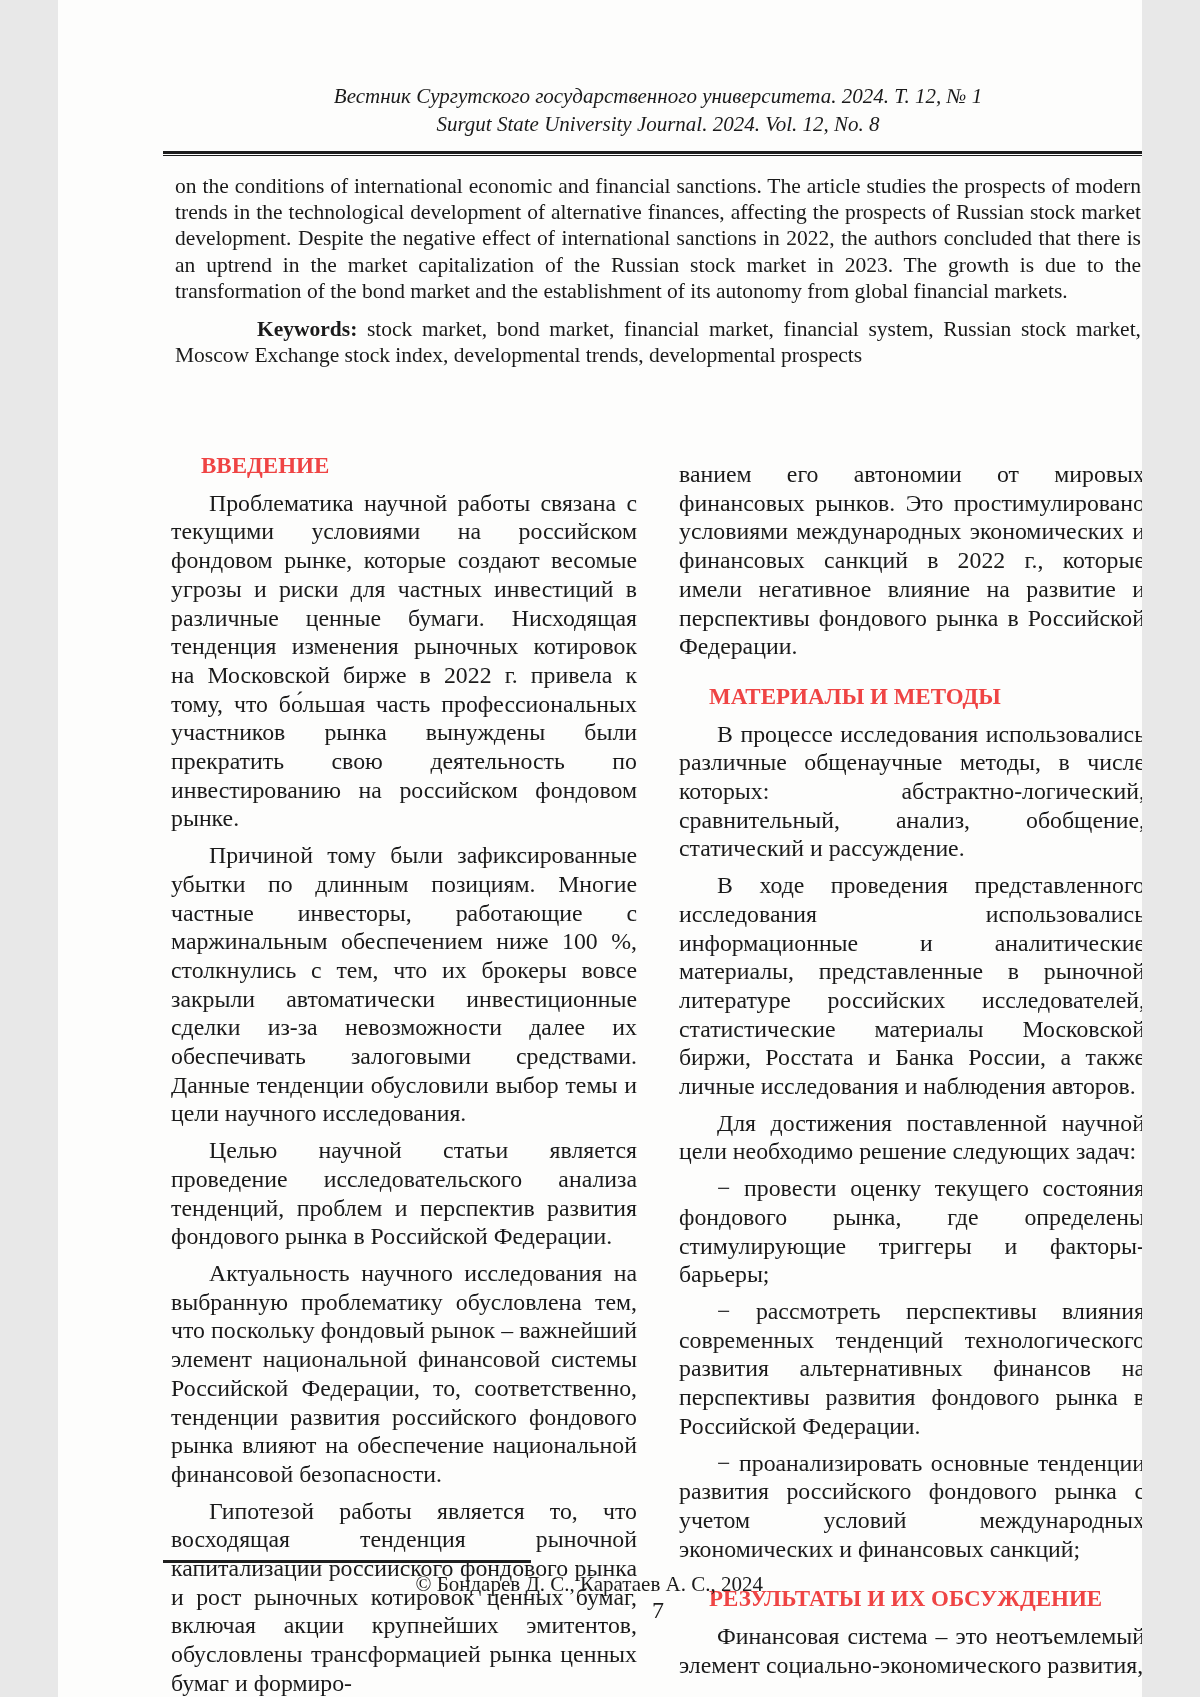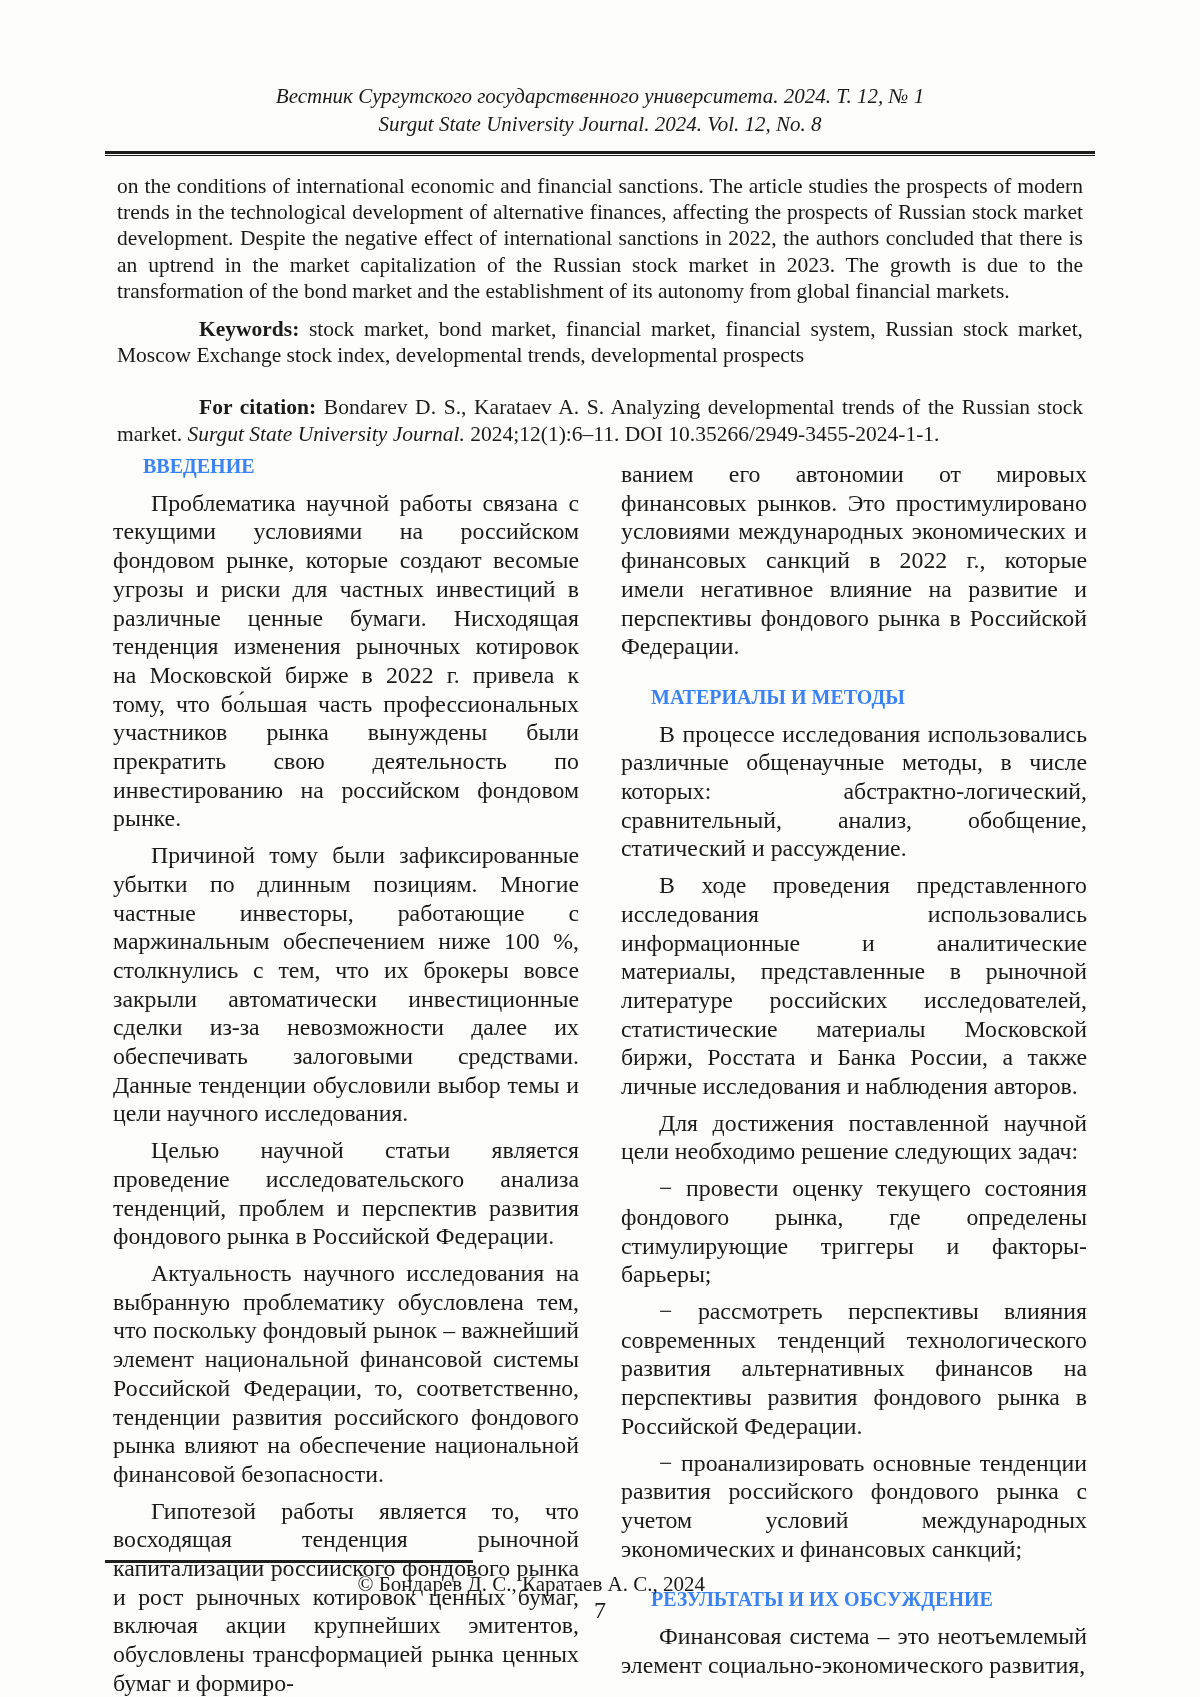--- a/index.html
+++ b/index.html
@@ -2,21 +2,21 @@
 <html lang="ru"><head>
 <meta charset="utf-8">
 <style>
   html, body {
     margin: 0;
     padding: 0;
     background: #e8e8e8;
   }
   .page {
     position: relative;
-    width: 1200px;
+    width: 1084px;
     height: 1697px;
     margin: 0 auto;
     background: #fdfdfc;
     color: #1a1a1a;
     font-family: "Liberation Serif", "DejaVu Serif", serif;
     overflow: hidden;
   }
   .journal-header {
     position: absolute;
     top: 82px;
@@ -66,25 +66,25 @@
     text-align: justify;
     hyphens: auto;
   }
   .col p {
     margin: 8px;
     text-indent: 38px;
   }
   .col p.no-indent { text-indent: 0; }
   .col h3 {
     margin: 0;
-    font-size: 20px;
+    font-size: 23px;
     font-weight: bold;
     line-height: 28.7px;
     text-indent: 38px;
-    color: #3b82f6;
+    color: #ef4444;
   }
   .col h3.gap-above { margin-top: 22px; }
   .footnote-rule {
     position: absolute;
     top: 1560px;
     left: 105px;
     width: 368px;
     height: 3px;
     background: #1f1f1f;
   }
@@ -115,24 +115,20 @@
     <div>Вестник Сургутского государственного университета. 2024. Т. 12, № 1</div>
     <div>Surgut State University Journal. 2024. Vol. 12, No. 8</div>
   </div>
 
   <div class="header-rule"></div>
 
   <div class="abstract-block">
     <p>on the conditions of international economic and financial sanctions. The article studies the prospects of modern trends in the technological development of alternative finances, affecting the prospects of Russian stock market development. Despite the negative effect of international sanctions in 2022, the authors concluded that there is an uptrend in the market capitalization of the Russian stock market in 2023. The growth is due to the transformation of the bond market and the establishment of its autonomy from global financial markets.</p>
     <p class="indent-big"><span class="label-bi">Keywords:</span>
       <span>stock market, bond market, financial market, financial system, Russian stock market, Moscow Exchange stock index, developmental trends, developmental prospects</span></p>
-    <p class="indent-big citation-p"><span class="label-bi">For citation:</span>
-      <span>Bondarev D. S., Karataev A. S. Analyzing developmental trends of the Russian stock market.</span>
-      <span class="italic">Surgut State University Journal.</span>
-      <span>2024;12(1):6–11. DOI 10.35266/2949-3455-2024-1-1.</span></p>
   </div>
 
   <div class="columns">
 
     <div class="col">
       <h3>ВВЕДЕНИЕ</h3>
       <p>Проблематика научной работы связана с текущими условиями на российском фондовом рынке, которые создают весомые угрозы и риски для частных инвестиций в различные ценные бумаги. Нисходящая тенденция изменения рыночных котировок на Московской бирже в 2022 г. привела к тому, что бо́льшая часть профессиональных участников рынка вынуждены были прекратить свою деятельность по инвестированию на российском фондовом рынке.</p>
       <p>Причиной тому были зафиксированные убытки по длинным позициям. Многие частные инвесторы, работающие с маржинальным обеспечением ниже 100 %, столкнулись с тем, что их брокеры вовсе закрыли автоматически инвестиционные сделки из-за невозможности далее их обеспечивать залоговыми средствами. Данные тенденции обусловили выбор темы и цели научного исследования.</p>
       <p>Целью научной статьи является проведение исследовательского анализа тенденций, проблем и перспектив развития фондового рынка в Российской Федерации.</p>
       <p>Актуальность научного исследования на выбранную проблематику обусловлена тем, что поскольку фондовый рынок – важнейший элемент национальной финансовой системы Российской Федерации, то, соответственно, тенденции развития российского фондового рынка влияют на обеспечение национальной финансовой безопасности.</p>

